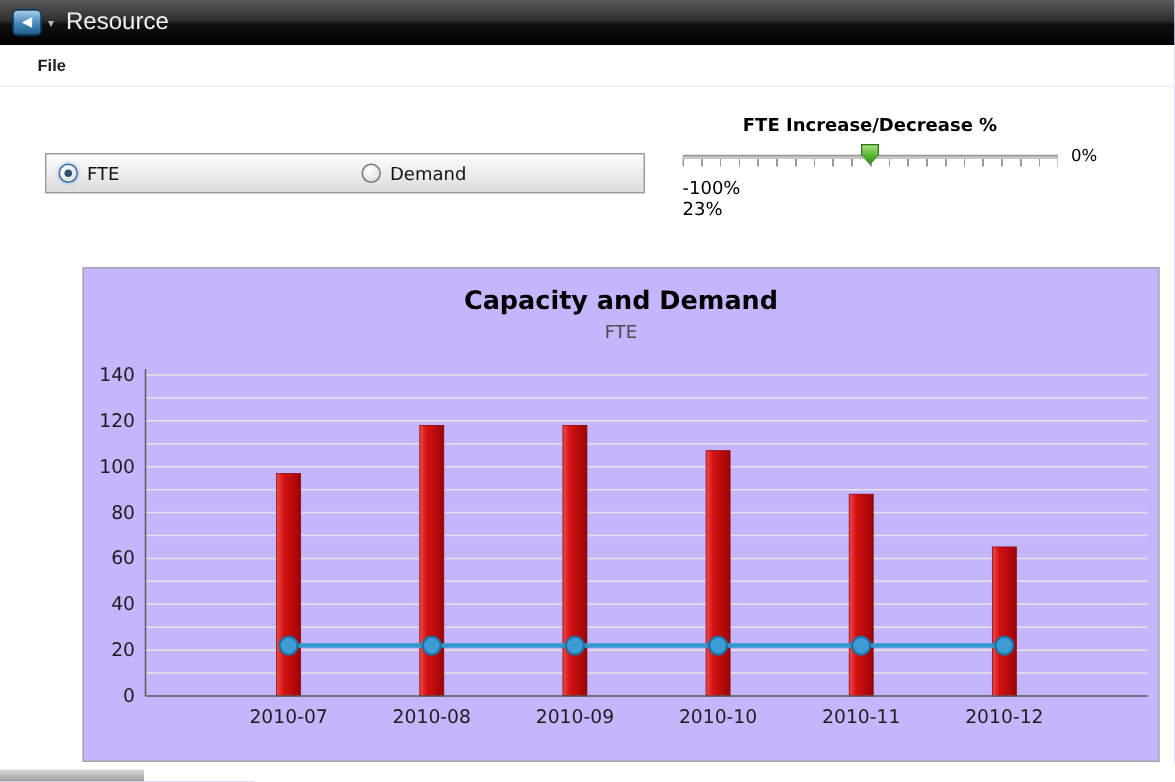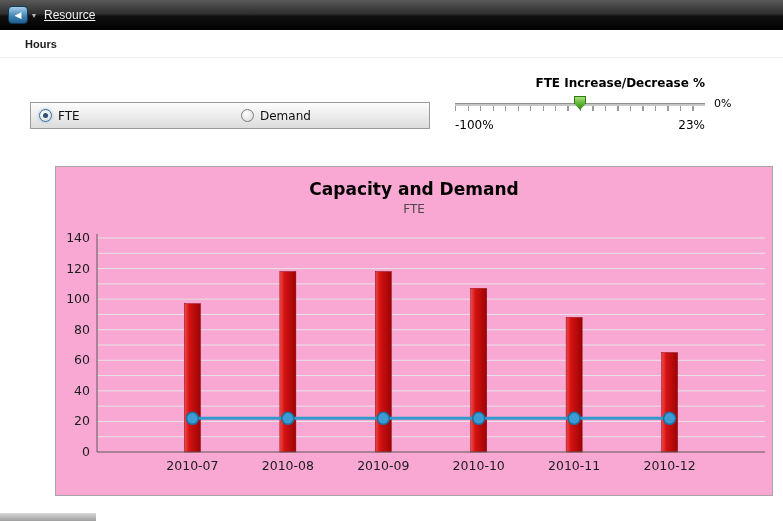--- a/index.html
+++ b/index.html
@@ -17,21 +17,21 @@
     display:flex; align-items:center; padding:0 8px;
   }
   .back-btn {
     width:20px; height:18px; border-radius:4px;
     background:linear-gradient(180deg,#a6cdea,#4388b8 55%,#1f5e8d);
     border:1px solid #0e3a5c;
     display:flex; align-items:center; justify-content:center; cursor:pointer;
   }
   .back-arrow { color:#fff; font-size:9px; line-height:1; }
   .caret { color:#b9b9b9; font-size:8px; margin-left:4px; }
-  .win-title { color:#f0f0f0; font-size:12px; margin-left:8px; font-family:"Liberation Sans",sans-serif;text-decoration:underline; }
+  .win-title { color:#f0f0f0; font-size:16px; margin-left:8px; font-family:"Liberation Sans",sans-serif; }
 
   
   .menubar { height:28px; background:#fff; display:flex; align-items:center; padding-left:25px; border-bottom:1px solid #f0f0f0; }
   .menu-item { font-size:11px; font-weight:bold; color:#1a1a1a; cursor:pointer; font-family:"Liberation Sans",sans-serif; }
 
   
   .content { position:relative; height:462px; }
 
   
   .radio-group {
@@ -46,65 +46,65 @@
     width:13px; height:13px; border-radius:50%;
     border:1px solid #7a7a7a;
     background:radial-gradient(circle at 35% 30%, #ffffff, #d8d8d8);
     position:relative; margin-right:6px; flex:0 0 auto;
   }
   .radio.selected { border-color:#3a6ea5; box-shadow:0 0 3px #8ab7e0; }
   .radio.selected .dot { position:absolute; left:3px; top:3px; width:5px; height:5px; border-radius:50%; background:#2f4f6f; }
 
   
   .slider-block { position:absolute; left:455px; top:18px; width:290px; }
-  .slider-label { width:250px; text-align:right; font-size:12px; font-weight:bold; color:#000; }
+  .slider-label { width:250px; text-align:center; font-size:12px; font-weight:bold; color:#000; }
   .slider { position:relative; width:250px; height:18px; margin-top:6px; cursor:pointer; }
   .track {
     position:absolute; left:0; right:0; top:7px; height:3px;
     background:#c9c9c9; box-shadow:inset 0 1px 1px #8a8a8a, 0 1px 0 #ffffff;
   }
   .ticks {
     position:absolute; left:0; right:0; top:10px; height:5px;
     background:repeating-linear-gradient(90deg,#9a9a9a 0 1px,transparent 1px 5%);
   }
   .thumb {
     position:absolute; top:0; width:12px; height:14px; margin-left:-6px;
     background:linear-gradient(180deg,#a9e07c,#54b02c 60%,#3c8c1c);
     border:1px solid #2e7a12;
     clip-path:polygon(0 0,100% 0,100% 52%,50% 100%,0 52%);
     cursor:pointer;
   }
   .slider-value { position:absolute; left:259px; top:21px; font-size:11px; color:#000; }
-  .slider-minmax { width:250px; display:flex; justify-content:space-between; font-size:12px; color:#000; margin-top:4px; }
+  .slider-minmax { width:250px; display:flex; justify-content:flex-start; font-size:12px; color:#000; margin-top:4px;flex-direction:column; }
 
   
   .chart-panel {
-    position:absolute; left:55px; top:108px; width:718px; height:330px;
-    border:1px solid #a6a6a6; background:#f9a8d4;
+    position:absolute; left:55px; top:120px; width:718px; height:330px;
+    border:1px solid #a6a6a6; background:#c4b5fd;
   }
   .chart-title { margin-top:12px; text-align:center; font-size:17px; font-weight:bold; color:#000; }
   .chart-subtitle { text-align:center; font-size:12px; color:#4a4a4a; margin-top:3px; }
   svg.chart { display:block; margin:2px auto 0 auto; }
   .axis-label { font-size:12.5px; fill:#1c1c1c; font-family:"DejaVu Sans","Liberation Sans",sans-serif; }
 
   .bottom-edge { position:absolute; left:0; bottom:0; width:96px; height:8px; background:linear-gradient(180deg,#d7d7d7,#9f9f9f); }
 </style>
 </head>
 <body>
 
 <div class="titlebar">
   <div class="back-btn">
     <span class="back-arrow">◀</span>
   </div>
   <span class="caret">▾</span>
   <span class="win-title">Resource</span>
 </div>
 
 <div class="menubar">
-  <span class="menu-item">Hours</span>
+  <span class="menu-item">File</span>
 </div>
 
 <div class="content">
 
   <div class="radio-group">
     <label class="radio-option first">
       <span class="radio selected">
           <span class="dot"></span>
         </span>
       <span>FTE</span>

